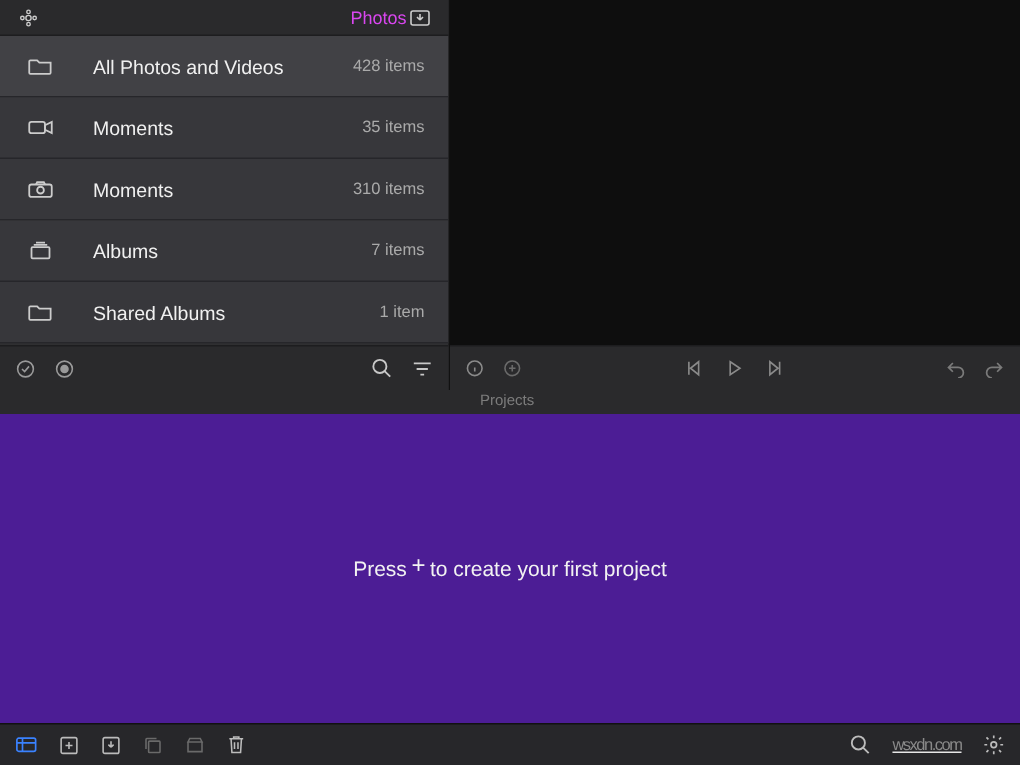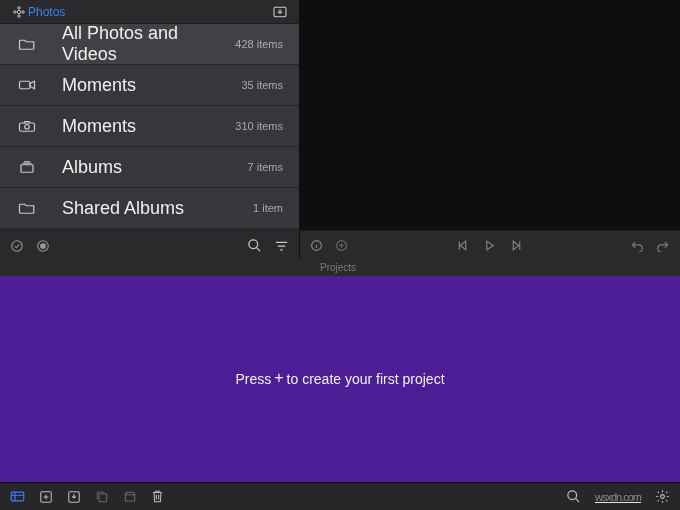--- a/index.html
+++ b/index.html
@@ -2,27 +2,27 @@
 <html><head>
 <meta charset="utf-8">
 <style>
   * { box-sizing: border-box; margin: 0; padding: 0; }
   html, body { width: 680px; height: 510px; background: #1a1a1a; font-family: -apple-system, "Helvetica Neue", Arial, sans-serif; color: #e6e6e6; overflow: hidden; }
   body { display: flex; flex-direction: column; }
 
   .top { flex: 0 0 260px; display: flex; }
   .sidebar { flex: 0 0 300px; display: flex; flex-direction: column; background: #2f2f31; border-right: 1px solid #111; }
   .sidebar-header { flex: 0 0 24px; display: flex; align-items: center; background: #2a2a2c; border-bottom: 1px solid #1d1d1f; padding: 0 10px; }
-  .sidebar-header .title { flex: 1; text-align: left; font-size: 12px; color: #3b82f6; }
+  .sidebar-header .title { flex: 1; text-align: right; font-size: 12px; color: #d946ef; }
   .sidebar-header .hicon { width: 18px; display: flex; justify-content: center; }
   .sidebar-list { flex: 1; overflow: hidden; }
   .sidebar-item { display: flex; align-items: center; height: 41px; padding: 0 16px; border-bottom: 1px solid #26262a; background: #37373b; cursor: pointer; }
   .sidebar-item.selected { background: #414145; }
   .sidebar-item .icon { flex: 0 0 22px; display: flex; justify-content: center; margin-right: 24px; color: #bbb; }
-  .sidebar-item .label { flex: 1; font-size: 18px; color: #f0f0f0; }
+  .sidebar-item .label { flex: 1; font-size: 13px; color: #f0f0f0; }
   .sidebar-item .count { font-size: 11px; color: #aaa; }
   .sidebar-footer { flex: 0 0 30px; background: #2a2a2c; display: flex; align-items: center; padding: 0 10px; gap: 12px; border-top: 1px solid #1d1d1f; }
   .sidebar-footer .spacer { flex: 1; }
   .sidebar-footer .ficon { color: #9a9a9a; display: flex; }
 
   .preview { flex: 1; display: flex; flex-direction: column; background: #191919; }
   .preview-canvas { flex: 1; background: #0e0e0e; }
   .preview-transport { flex: 0 0 30px; background: #2a2a2c; display: flex; align-items: center; padding: 0 10px; gap: 12px; border-top: 1px solid #1d1d1f; }
   .preview-transport .group { display: flex; gap: 14px; }
   .preview-transport .spacer { flex: 1; }

